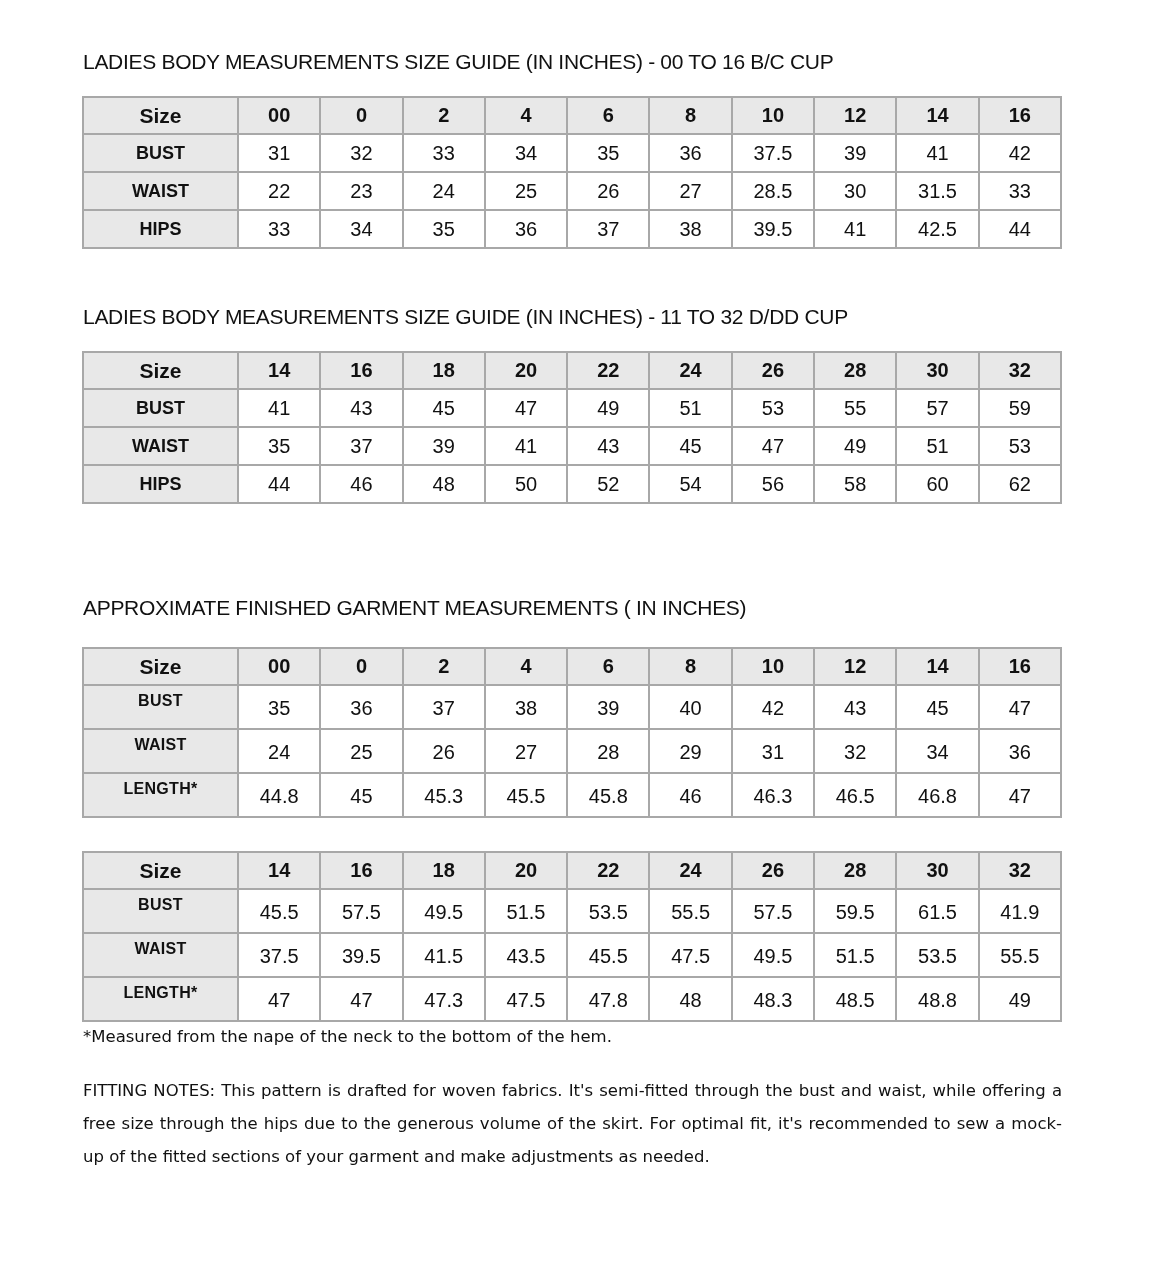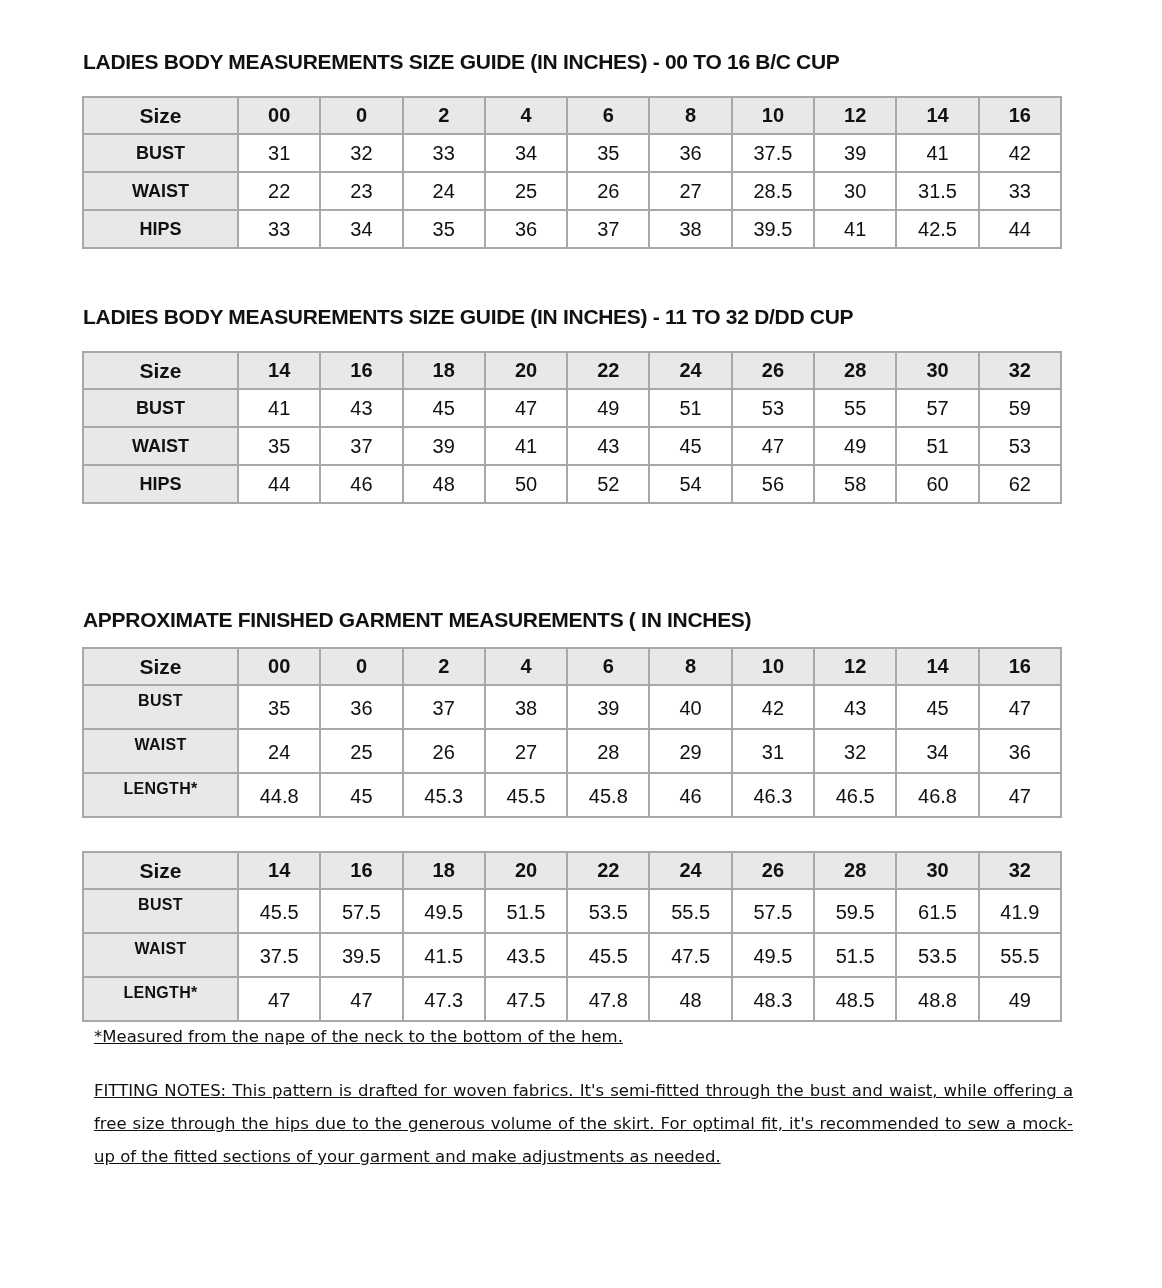--- a/index.html
+++ b/index.html
@@ -1,29 +1,29 @@
 <!DOCTYPE html>
 <html><head>
 <meta charset="utf-8">
 <style>
   html, body { margin: 0; padding: 0; background: #ffffff; }
   body { width: 1162px; height: 1288px; position: relative; font-family: "Liberation Sans", sans-serif; color: #111; }
-  .title { position: absolute; left: 83px; font-weight: bold; font-size: 21px; letter-spacing: -0.3px; margin: 0; white-space: nowrap; }
+  .title { position: absolute; left: 83px; font-weight: normal; font-size: 21px; letter-spacing: -0.3px; margin: 0; white-space: nowrap; }
   table.sg { position: absolute; left: 82px; width: 980px; border-collapse: collapse; table-layout: fixed; }
   table.sg td, table.sg th { border: 2px solid #a8a8a8; text-align: center; padding: 0; }
   table.sg col.c0 { width: 155px; }
   table.sg thead th { background: #e8e8e8; font-weight: bold; font-size: 20px; height: 35px; margin-top: 8px; }
   table.sg thead th.size-h { font-size: 21px; }
   table.sg tbody th { background: #e8e8e8; font-weight: bold; font-size: 18px; }
   table.sg tbody td { font-size: 20px; background: #fff; }
   table.body-t tbody th, table.body-t tbody td { height: 36px; }
   table.gar-t tbody th, table.gar-t tbody td { height: 36px; }
   table.gar-t tbody th { font-size: 16px; vertical-align: top; padding-top: 6px; letter-spacing: 0.3px; }
   table.gar-t tbody td { vertical-align: middle; padding-top: 3px; }
-  .note { position: absolute; left: 94px; width: 979px; font-family: "DejaVu Sans", sans-serif; font-size: 16.5px; margin: 0; color: #111; text-decoration: underline; }
+  .note { position: absolute; left: 83px; width: 979px; font-family: "DejaVu Sans", sans-serif; font-size: 16.5px; margin: 0; color: #111; }
   .fit { text-align: justify; line-height: 33px; }
 </style>
 </head>
 <body>
 
 <h2 class="title" style="top:50px;">LADIES BODY MEASUREMENTS SIZE GUIDE (IN INCHES) - 00 TO 16  B/C CUP</h2>
 <table class="sg body-t" style="top:96px;">
     <colgroup>
       <col class="c0">
       <col>
@@ -161,21 +161,21 @@
         <td>52</td>
         <td>54</td>
         <td>56</td>
         <td>58</td>
         <td>60</td>
         <td>62</td>
       </tr>
     </tbody>
   </table>
 
-<h2 class="title" style="top:596px;margin-top:12px;">APPROXIMATE FINISHED GARMENT MEASUREMENTS ( IN INCHES)</h2>
+<h2 class="title" style="top:596px;">APPROXIMATE FINISHED GARMENT MEASUREMENTS ( IN INCHES)</h2>
 <table class="sg gar-t" style="top:647px;">
     <colgroup>
       <col class="c0">
       <col>
       <col>
       <col>
       <col>
       <col>
       <col>
       <col>

